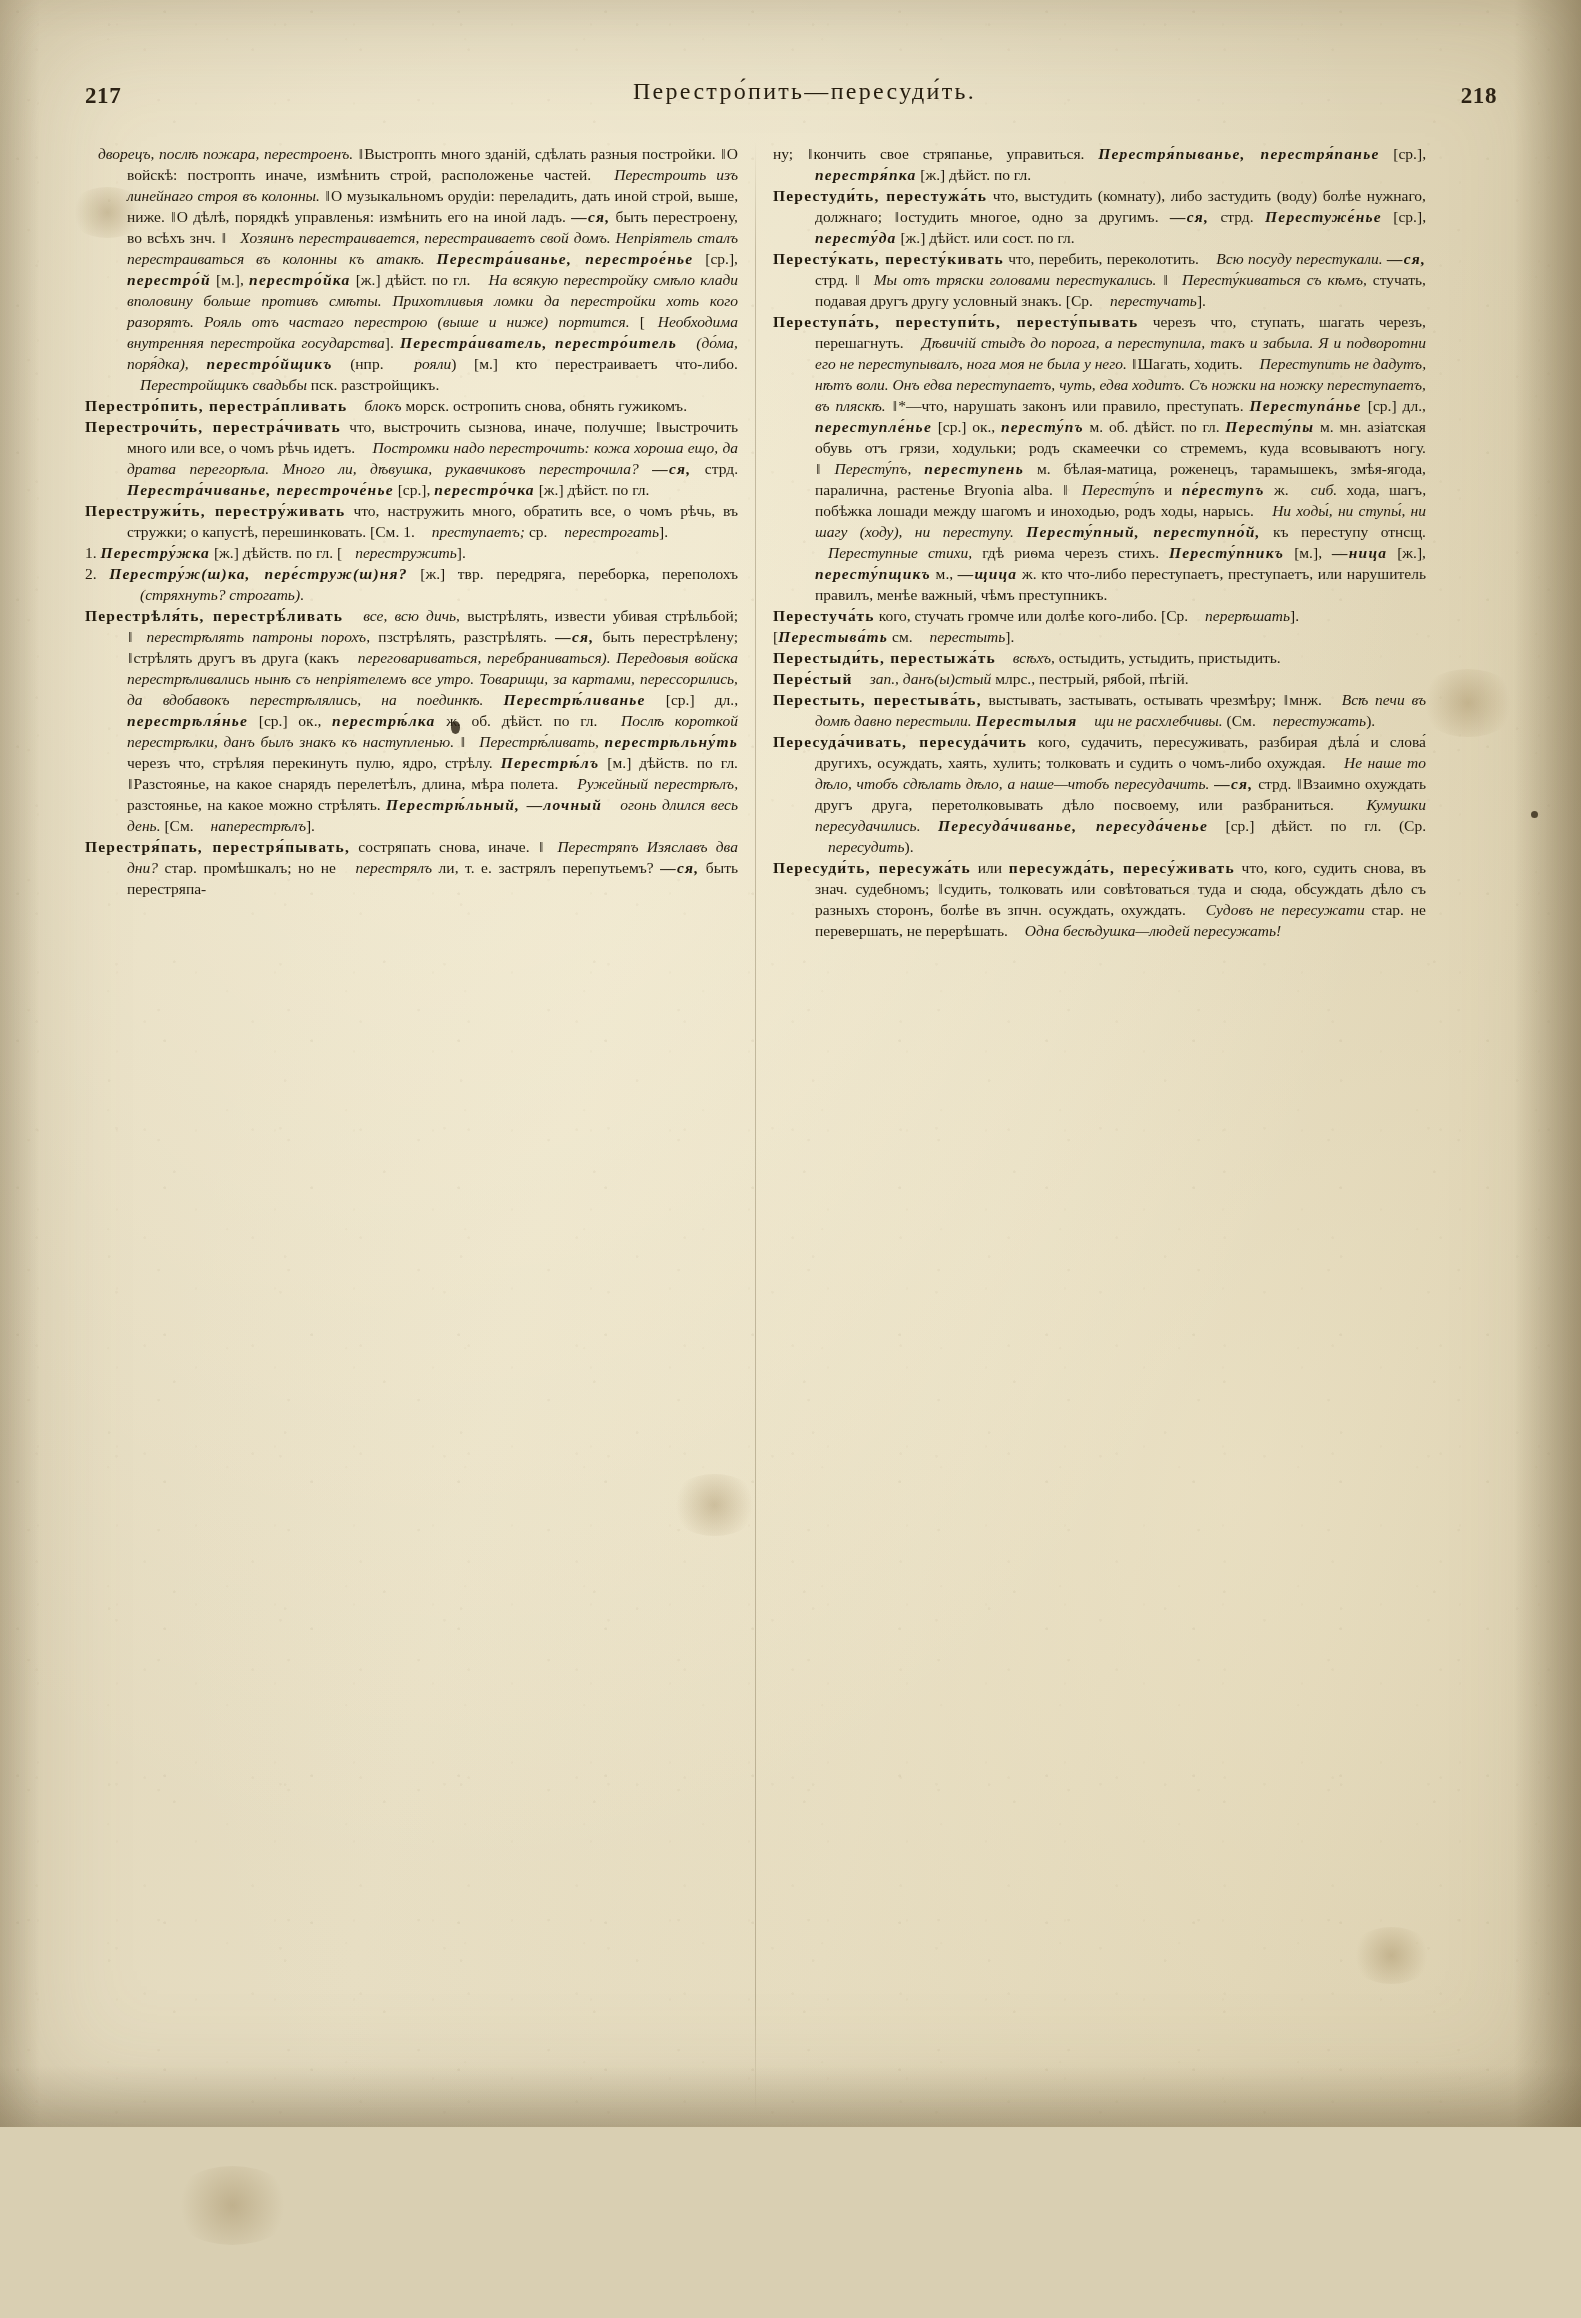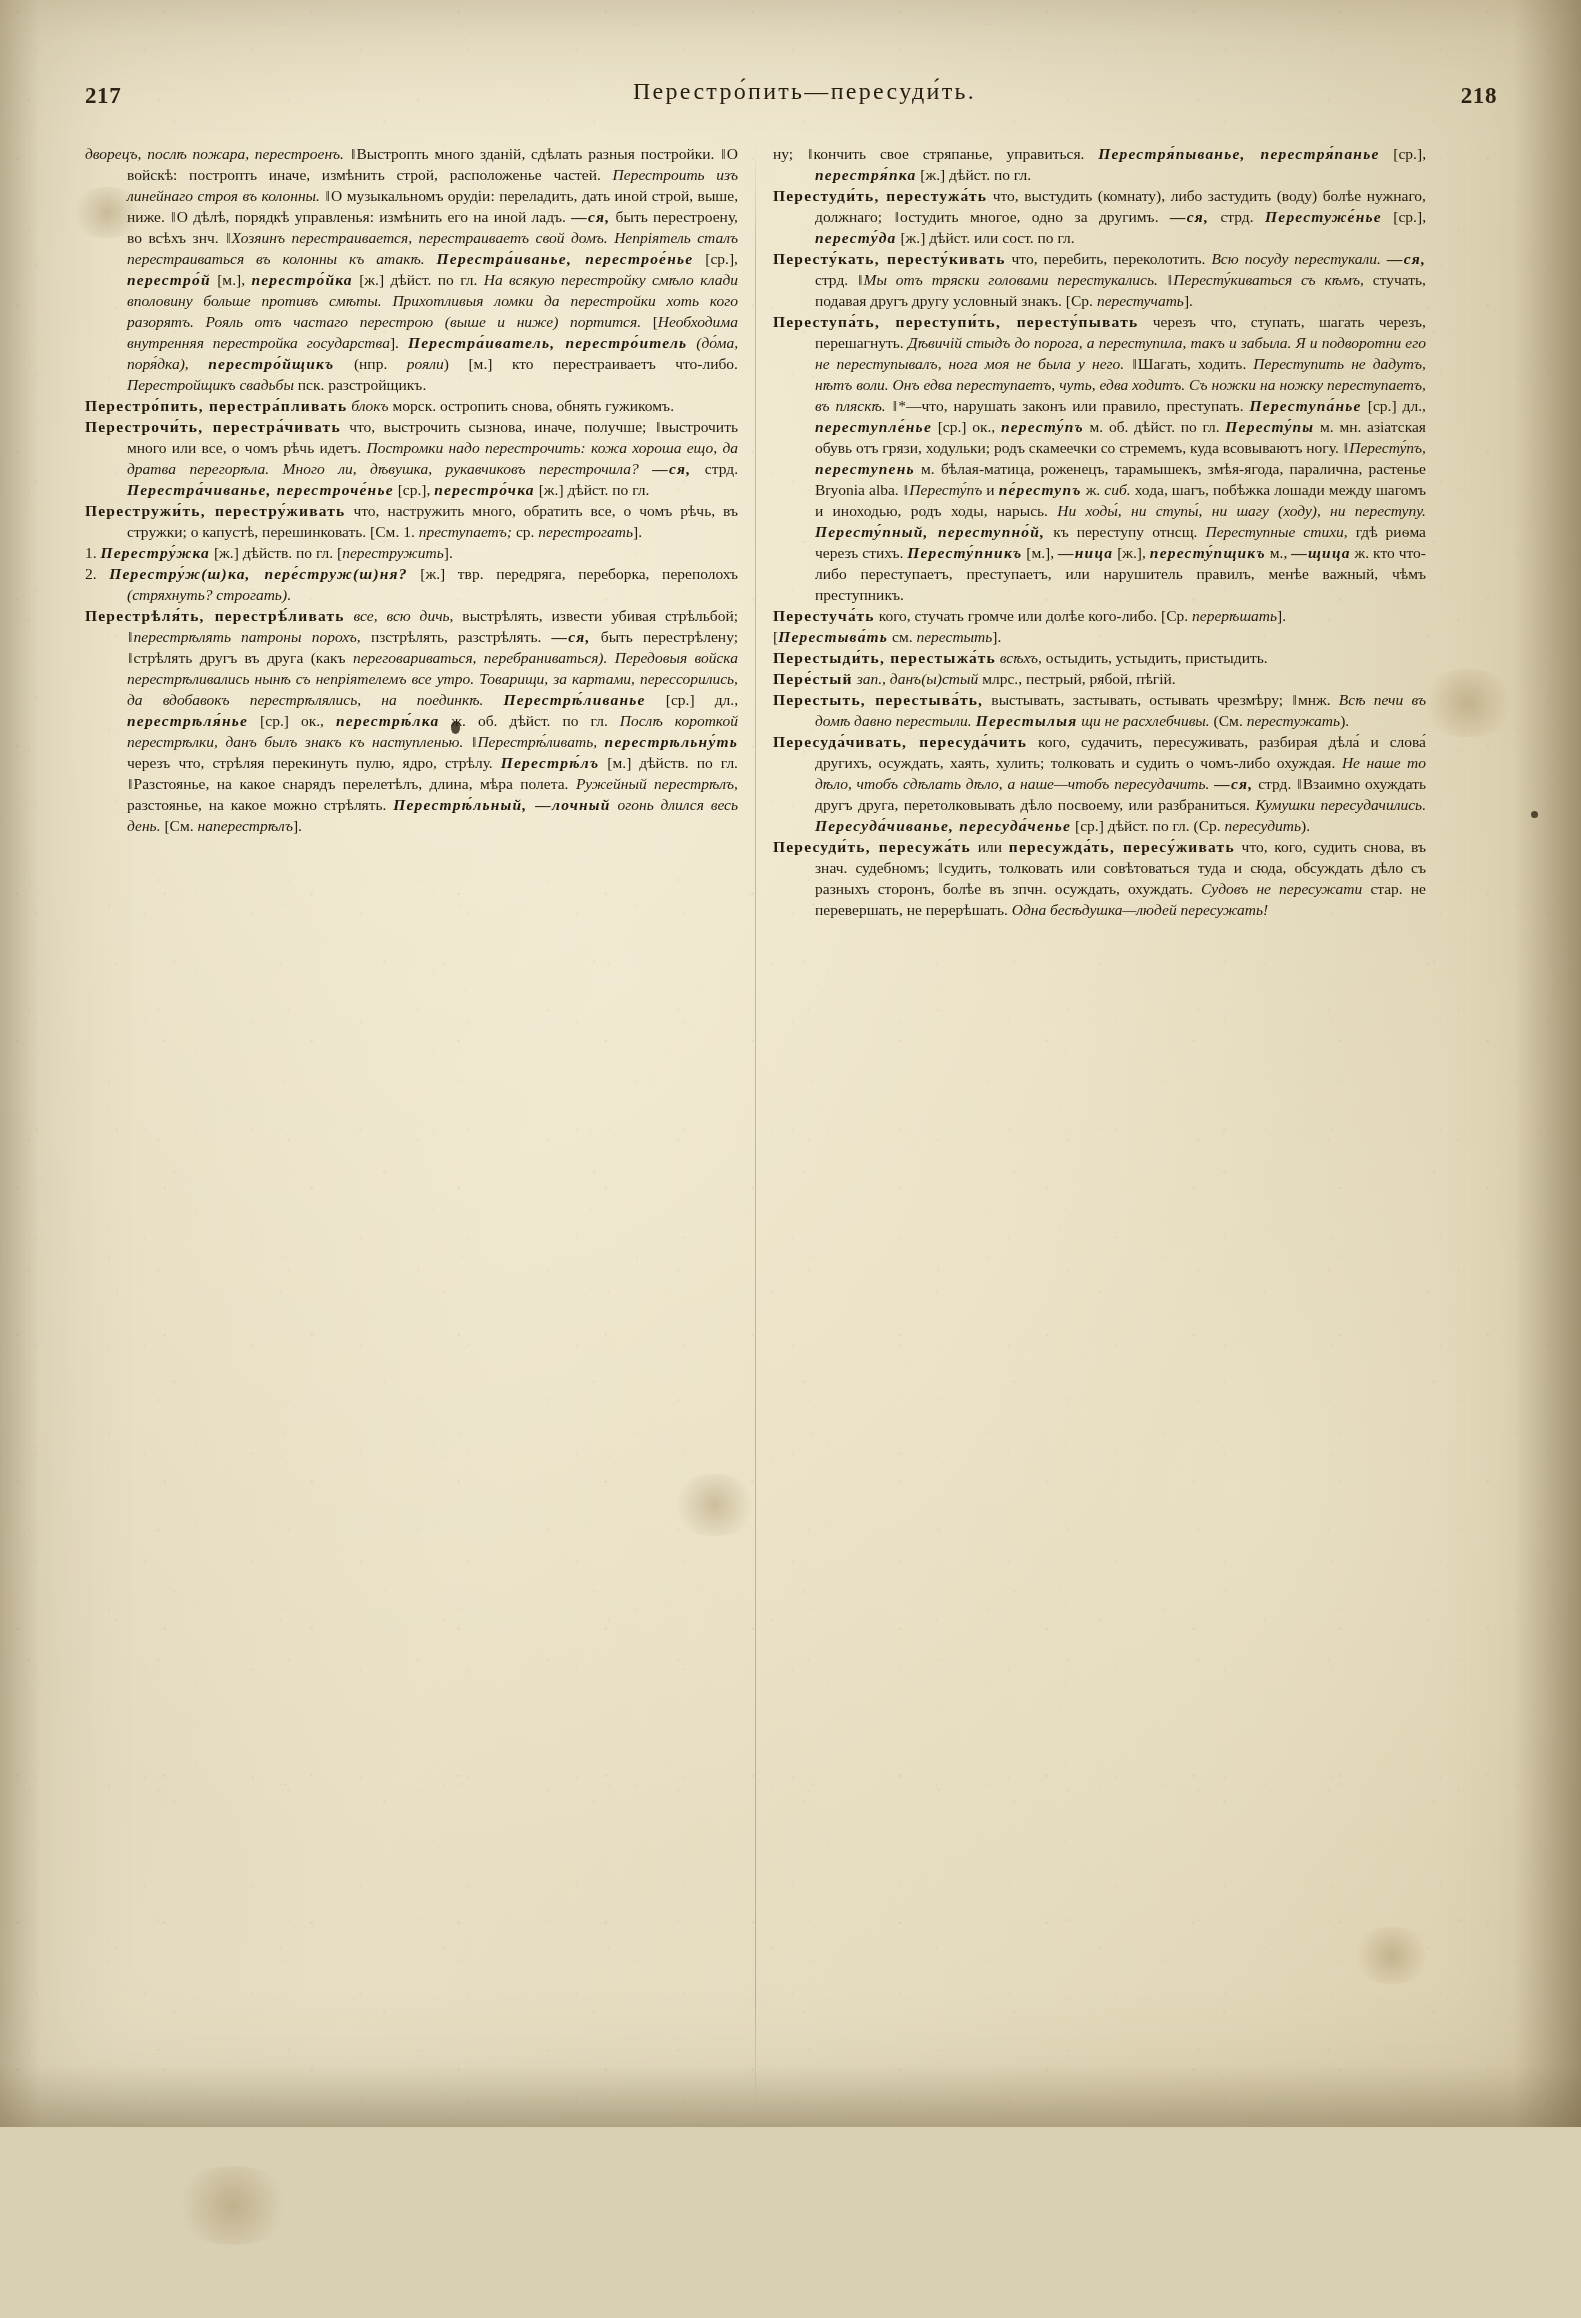--- a/index.html
+++ b/index.html
@@ -111,21 +111,21 @@
   
   .hw{            
     font-weight:700;
     letter-spacing:1.2px;
   }
   .hw2{           
     font-weight:700;
     letter-spacing:1.2px;
     font-style:italic;
   }
-  .it{font-style:italic;}
+  .it{font-style:italic;margin-left:13px;}
   .par{           
     font-style:normal;letter-spacing:0;padding:0 1.1px;
   }
 
   
   .blot{
     position:absolute;border-radius:50%;
     background:#2c2315;opacity:.82;pointer-events:none;
   }
   
@@ -157,20 +157,21 @@
   <div class="cols">
 
     <div class="col left-col" id="col-left">
         <p class="entry"><span class="it">дворецъ, послѣ пожара, перестроенъ.</span> <span class="par">‖</span>Выстропть много зданій, сдѣлать разныя постройки. <span class="par">‖</span>О войскѣ: постропть иначе, измѣнить строй, расположенье частей. <span class="it">Перестроить изъ линейнаго строя въ колонны.</span> <span class="par">‖</span>О музыкальномъ орудіи: переладить, дать иной строй, выше, ниже. <span class="par">‖</span>О дѣлѣ, порядкѣ управленья: измѣнить его на иной ладъ. <span class="hw2">—ся,</span> быть перестроену, во всѣхъ знч. <span class="par">‖</span><span class="it">Хозяинъ перестраивается, перестраиваетъ свой домъ. Непріятель сталъ перестраиваться въ колонны къ атакѣ.</span> <span class="hw2">Перестра́иванье, перестрое́нье</span> [ср.], <span class="hw2">перестро́й</span> [м.], <span class="hw2">перестро́йка</span> [ж.] дѣйст. по гл. <span class="it">На всякую перестройку смѣло клади вполовину больше противъ смѣты. Прихотливыя ломки да перестройки хоть кого разорятъ. Рояль отъ частаго перестрою (выше и ниже) портится.</span> [<span class="it">Необходима внутренняя перестройка государства</span>]. <span class="hw2">Перестра́иватель, перестро́итель</span> <span class="it">(до́ма, поря́дка),</span> <span class="hw2">перестро́йщикъ</span> (нпр. <span class="it">рояли</span>) [м.] кто перестраиваетъ что-либо. <span class="it">Перестройщикъ свадьбы</span> пск. разстройщикъ.</p>
         <p class="entry"><span class="hw">Перестро́пить, перестра́пливать</span> <span class="it">блокъ</span> морск. остропить снова, обнять гужикомъ.</p>
         <p class="entry"><span class="hw">Перестрочи́ть, перестра́чивать</span> что, выстрочить сызнова, иначе, получше; <span class="par">‖</span>выстрочить много или все, о чомъ рѣчь идетъ. <span class="it">Постромки надо перестрочить: кожа хороша ещо, да дратва перегорѣла. Много ли, дѣвушка, рукавчиковъ перестрочила?</span> <span class="hw2">—ся,</span> стрд. <span class="hw2">Перестра́чиванье, перестроче́нье</span> [ср.], <span class="hw2">перестро́чка</span> [ж.] дѣйст. по гл.</p>
         <p class="entry"><span class="hw">Перестружи́ть, перестру́живать</span> что, настружить много, обратить все, о чомъ рѣчь, въ стружки; о капустѣ, перешинковать. [См. 1. <span class="it">преступаетъ;</span> ср. <span class="it">перестрогать</span>].</p>
         <p class="entry">1. <span class="hw2">Перестру́жка</span> [ж.] дѣйств. по гл. [<span class="it">перестружить</span>].</p>
         <p class="entry">2. <span class="hw2">Перестру́ж(ш)ка, пере́струж(ш)ня?</span> [ж.] твр. передряга, переборка, переполохъ <span class="it">(стряхнуть? строгать)</span>.</p>
         <p class="entry"><span class="hw">Перестрѣля́ть, перестрѣ́ливать</span> <span class="it">все, всю дичь,</span> выстрѣлять, извести убивая стрѣльбой; <span class="par">‖</span><span class="it">перестрѣлять патроны порохъ,</span> пзстрѣлять, разстрѣлять. <span class="hw2">—ся,</span> быть перестрѣлену; <span class="par">‖</span>стрѣлять другъ въ друга (какъ <span class="it">переговариваться, перебраниваться). Передовыя войска перестрѣливались нынѣ съ непріятелемъ все утро. Товарищи, за картами, перессорились, да вдобавокъ перестрѣлялись, на поединкѣ.</span> <span class="hw2">Перестрѣ́ливанье</span> [ср.] дл., <span class="hw2">перестрѣля́нье</span> [ср.] ок., <span class="hw2">перестрѣ́лка</span> ж. об. дѣйст. по гл. <span class="it">Послѣ короткой перестрѣлки, данъ былъ знакъ къ наступленью.</span> <span class="par">‖</span><span class="it">Перестрѣ́ливать,</span> <span class="hw2">перестрѣльну́ть</span> черезъ что, стрѣляя перекинуть пулю, ядро, стрѣлу. <span class="hw2">Перестрѣ́лъ</span> [м.] дѣйств. по гл. <span class="par">‖</span>Разстоянье, на какое снарядъ перелетѣлъ, длина, мѣра полета. <span class="it">Ружейный перестрѣлъ,</span> разстоянье, на какое можно стрѣлять. <span class="hw2">Перестрѣ́льный, —лочный</span> <span class="it">огонь длился весь день.</span> [См. <span class="it">наперестрѣлъ</span>].</p>
+        <p class="entry"><span class="hw">Перестря́пать, перестря́пывать,</span> состряпать снова, иначе. <span class="par">‖</span><span class="it">Перестряпъ Изяславъ два дни?</span> стар. промѣшкалъ; но не <span class="it">перестрялъ</span> ли, т. е. застрялъ перепутьемъ? <span class="hw2">—ся,</span> быть перестряпа-</p>
       </div>
 
     <div class="col right-col" id="col-right">
       <div class="col-rule"></div>
     <p class="entry">ну; <span class="par">‖</span>кончить свое стряпанье, управиться. <span class="hw2">Перестря́пыванье, перестря́панье</span> [ср.], <span class="hw2">перестря́пка</span> [ж.] дѣйст. по гл.</p>
         <p class="entry"><span class="hw">Перестуди́ть, перестужа́ть</span> что, выстудить (комнату), либо застудить (воду) болѣе нужнаго, должнаго; <span class="par">‖</span>остудить многое, одно за другимъ. <span class="hw2">—ся,</span> стрд. <span class="hw2">Перестуже́нье</span> [ср.], <span class="hw2">пересту́да</span> [ж.] дѣйст. или сост. по гл.</p>
         <p class="entry"><span class="hw">Пересту́кать, пересту́кивать</span> что, перебить, переколотить. <span class="it">Всю посуду перестукали.</span> <span class="hw2">—ся,</span> стрд. <span class="par">‖</span><span class="it">Мы отъ тряски головами перестукались.</span> <span class="par">‖</span><span class="it">Пересту́киваться съ кѣмъ,</span> стучать, подавая другъ другу условный знакъ. [Ср. <span class="it">перестучать</span>].</p>
         <p class="entry"><span class="hw">Переступа́ть, переступи́ть, пересту́пывать</span> черезъ что, ступать, шагать черезъ, перешагнуть. <span class="it">Дѣвичій стыдъ до порога, а переступила, такъ и забыла. Я и подворотни его не переступывалъ, нога моя не была у него.</span> <span class="par">‖</span>Шагать, ходить. <span class="it">Переступить не дадутъ, нѣтъ воли. Онъ едва переступаетъ, чуть, едва ходитъ. Съ ножки на ножку переступаетъ, въ пляскѣ.</span> <span class="par">‖</span>*—что, нарушать законъ или правило, преступать. <span class="hw2">Переступа́нье</span> [ср.] дл., <span class="hw2">переступле́нье</span> [ср.] ок., <span class="hw2">пересту́пъ</span> м. об. дѣйст. по гл. <span class="hw2">Пересту́пы</span> м. мн. азіатская обувь отъ грязи, ходульки; родъ скамеечки со стремемъ, куда всовываютъ ногу. <span class="par">‖</span><span class="it">Пересту́пъ,</span> <span class="hw2">переступень</span> м. бѣлая-матица, роженецъ, тарамышекъ, змѣя-ягода, паралична, растенье Bryonia alba. <span class="par">‖</span><span class="it">Пересту́пъ</span> и <span class="hw2">пе́реступъ</span> ж. <span class="it">сиб.</span> хода, шагъ, побѣжка лошади между шагомъ и иноходью, родъ ходы, нарысь. <span class="it">Ни ходы́, ни ступы́, ни шагу (ходу), ни переступу.</span> <span class="hw2">Пересту́пный, переступно́й,</span> къ переступу отнсщ. <span class="it">Переступные стихи,</span> гдѣ риѳма черезъ стихъ. <span class="hw2">Пересту́пникъ</span> [м.], <span class="hw2">—ница</span> [ж.], <span class="hw2">пересту́пщикъ</span> м., <span class="hw2">—щица</span> ж. кто что-либо переступаетъ, преступаетъ, или нарушитель правилъ, менѣе важный, чѣмъ преступникъ.</p>
         <p class="entry"><span class="hw">Перестуча́ть</span> кого, стучать громче или долѣе кого-либо. [Ср. <span class="it">перерѣшать</span>].</p>
         <p class="entry">[<span class="hw2">Перестыва́ть</span> см. <span class="it">перестыть</span>].</p>

